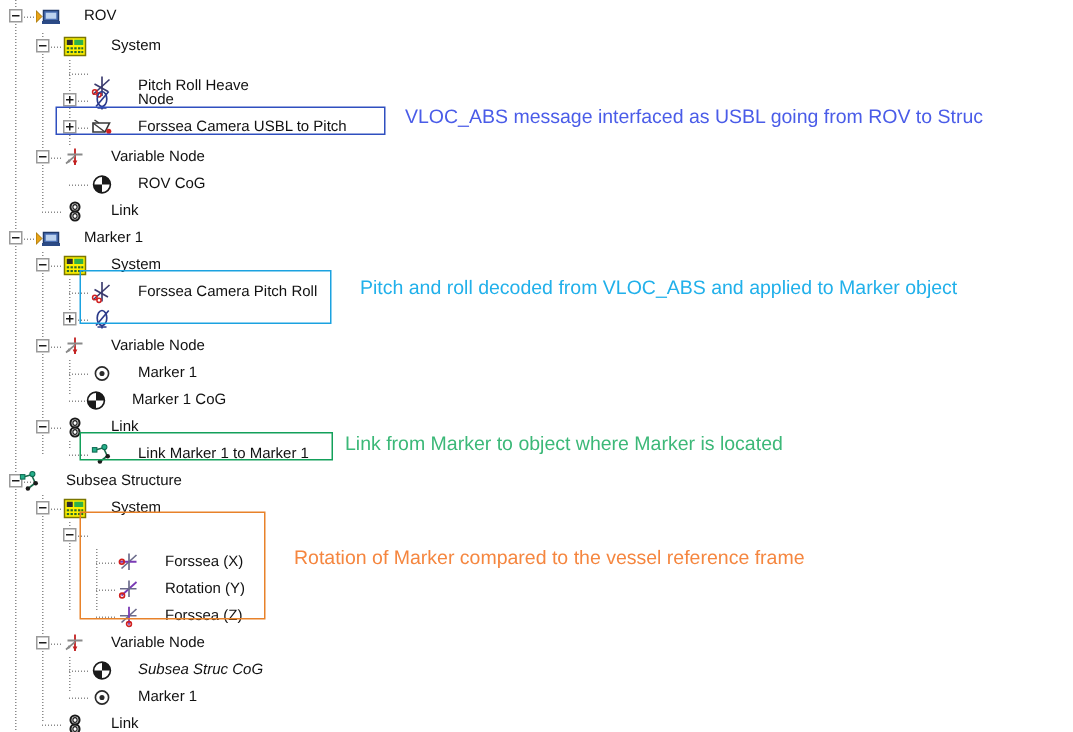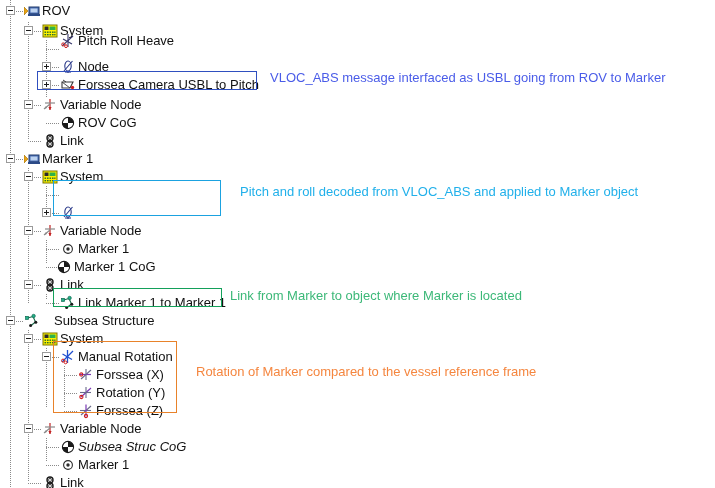--- a/index.html
+++ b/index.html
@@ -16,23 +16,23 @@
 
   .row{
     position:absolute;
     height:18px;
     display:flex;
     align-items:center;
     white-space:nowrap;
   }
   .label{
     line-height:18px;
-    font-size:13px;
+    font-size:10px;
     color:#111111;
-    padding-left:2px;
+    padding-left:16px;
   }
 
   
   .vline{position:absolute;width:1px;
     background-image:linear-gradient(to bottom,#8a8a8a 1px,transparent 1px);
     background-size:1px 2px;}
   .hline{position:absolute;height:1px;
     background-image:linear-gradient(to right,#8a8a8a 1px,transparent 1px);
     background-size:2px 1px;}
 
@@ -98,21 +98,21 @@
             <rect x="5" y="11" width="1.6" height="1.4"></rect>
             <rect x="7.5" y="11" width="1.6" height="1.4"></rect>
             <rect x="10" y="11" width="1.6" height="1.4"></rect>
             <rect x="12.2" y="11" width="1.3" height="1.4"></rect>
           </g>
         </svg>
       </span>
       <span class="label">System</span>
     </div>
     <div class="hline" style="left: 46px; top: 49px; width: 14px;"></div>
-    <div class="row" style="left: 60px; top: 32px;">
+    <div class="row" style="left: 60px; top: 49px;">
       <span class="ico">
         <svg width="16" height="16" viewBox="0 0 16 16">
           <line x1="2" y1="13" x2="13" y2="3" stroke="#3a3a6e" stroke-width="1.1"></line>
           <line x1="3" y1="6" x2="12" y2="11" stroke="#3a3a6e" stroke-width="1.1"></line>
           <line x1="8" y1="1" x2="8" y2="14" stroke="#3a3a6e" stroke-width="1.1"></line>
           <circle cx="3.2" cy="11.4" r="1.5" fill="none" stroke="#d02020" stroke-width="1"></circle>
           <circle cx="6" cy="13.2" r="1.4" fill="none" stroke="#d02020" stroke-width="1"></circle>
         </svg>
       </span>
       <span class="label">Pitch Roll Heave</span>
@@ -211,20 +211,32 @@
             <rect x="5" y="11" width="1.6" height="1.4"></rect>
             <rect x="7.5" y="11" width="1.6" height="1.4"></rect>
             <rect x="10" y="11" width="1.6" height="1.4"></rect>
             <rect x="12.2" y="11" width="1.3" height="1.4"></rect>
           </g>
         </svg>
       </span>
       <span class="label">System</span>
     </div>
     <div class="hline" style="left: 46px; top: 195px; width: 14px;"></div>
+    <div class="row" style="left: 60px; top: 186px;">
+      <span class="ico">
+        <svg width="16" height="16" viewBox="0 0 16 16">
+          <line x1="2" y1="13" x2="13" y2="3" stroke="#3a3a6e" stroke-width="1.1"></line>
+          <line x1="3" y1="6" x2="12" y2="11" stroke="#3a3a6e" stroke-width="1.1"></line>
+          <line x1="8" y1="1" x2="8" y2="14" stroke="#3a3a6e" stroke-width="1.1"></line>
+          <circle cx="3.2" cy="11.4" r="1.5" fill="none" stroke="#d02020" stroke-width="1"></circle>
+          <circle cx="6" cy="13.2" r="1.4" fill="none" stroke="#d02020" stroke-width="1"></circle>
+        </svg>
+      </span>
+      <span class="label">Forssea Camera Pitch Roll</span>
+    </div>
     <div class="hline" style="left: 46px; top: 213px; width: 14px;"></div>
     <div class="exp plus" style="left: 42px; top: 208px;"></div>
     <div class="row" style="left: 60px; top: 204px;">
       <span class="ico">
         <svg width="16" height="16" viewBox="0 0 16 16">
           <ellipse cx="8" cy="7" rx="3.2" ry="5" fill="none" stroke="#2b3a8a" stroke-width="1.1"></ellipse>
           <line x1="4" y1="12" x2="12.5" y2="2" stroke="#2b3a8a" stroke-width="1.1"></line>
           <line x1="5" y1="13" x2="11" y2="13" stroke="#2b3a8a" stroke-width="1.1"></line>
           <line x1="8" y1="12" x2="8" y2="14" stroke="#2b3a8a" stroke-width="1.1"></line>
         </svg>
@@ -288,21 +300,21 @@
           <rect x="1.6" y="3.4" width="3" height="3" fill="#25b08a" stroke="#0f6b52" stroke-width=".7"></rect>
           <circle cx="9.6" cy="3" r="1.7" fill="#25b08a" stroke="#0f6b52" stroke-width=".7"></circle>
           <circle cx="11.8" cy="9.2" r="1.5" fill="#1a1a1a"></circle>
           <circle cx="6.6" cy="12.6" r="1.5" fill="#1a1a1a"></circle>
         </svg>
       </span>
       <span class="label">Link Marker 1 to Marker 1</span>
     </div>
     <div class="hline" style="left: 10px; top: 321px; width: 14px;"></div>
     <div class="exp" style="left: 6px; top: 316px;"></div>
-    <div class="row" style="left: 24px; top: 312px; gap: 12px;">
+    <div class="row" style="left: 12px; top: 312px;">
       <span class="ico">
         <svg width="16" height="16" viewBox="0 0 16 16">
           <line x1="3.5" y1="5" x2="9" y2="3.5" stroke="#1a6b4a" stroke-width="1.1"></line>
           <line x1="9" y1="3.5" x2="11.5" y2="9" stroke="#1a6b4a" stroke-width="1.1"></line>
           <line x1="11.5" y1="9" x2="7" y2="12.5" stroke="#1a6b4a" stroke-width="1.1"></line>
           <rect x="1.6" y="3.4" width="3" height="3" fill="#25b08a" stroke="#0f6b52" stroke-width=".7"></rect>
           <circle cx="9.6" cy="3" r="1.7" fill="#25b08a" stroke="#0f6b52" stroke-width=".7"></circle>
           <circle cx="11.8" cy="9.2" r="1.5" fill="#1a1a1a"></circle>
           <circle cx="6.6" cy="12.6" r="1.5" fill="#1a1a1a"></circle>
         </svg>
@@ -328,32 +340,20 @@
             <rect x="7.5" y="11" width="1.6" height="1.4"></rect>
             <rect x="10" y="11" width="1.6" height="1.4"></rect>
             <rect x="12.2" y="11" width="1.3" height="1.4"></rect>
           </g>
         </svg>
       </span>
       <span class="label">System</span>
     </div>
     <div class="hline" style="left: 46px; top: 357px; width: 14px;"></div>
     <div class="exp" style="left: 42px; top: 352px;"></div>
-    <div class="row" style="left: 60px; top: 348px;">
-      <span class="ico">
-        <svg width="16" height="16" viewBox="0 0 16 16">
-          <line x1="2" y1="13" x2="13" y2="2" stroke="#1f4fd0" stroke-width="1.3"></line>
-          <line x1="2.5" y1="5" x2="12" y2="10.5" stroke="#1f4fd0" stroke-width="1.3"></line>
-          <line x1="7.5" y1="1" x2="7.5" y2="14" stroke="#1f4fd0" stroke-width="1.3"></line>
-          <circle cx="3" cy="11.6" r="1.5" fill="none" stroke="#d02020" stroke-width="1"></circle>
-          <circle cx="5.6" cy="13.4" r="1.4" fill="none" stroke="#d02020" stroke-width="1"></circle>
-        </svg>
-      </span>
-      <span class="label">Manual Rotation</span>
-    </div>
     <div class="hline" style="left: 64px; top: 375px; width: 14px;"></div>
     <div class="row" style="left: 78px; top: 366px;">
       <span class="ico">
         <svg width="16" height="16" viewBox="0 0 16 16">
           <line x1="3" y1="12" x2="13" y2="3" stroke="#6a6a8a" stroke-width="1.1"></line>
           <line x1="2" y1="7.5" x2="13" y2="7.5" stroke="#7a3ab5" stroke-width="1.2"></line>
           <line x1="8" y1="2" x2="8" y2="13" stroke="#6a6a8a" stroke-width="1.1"></line>
           <circle cx="3.2" cy="7.5" r="1.6" fill="none" stroke="#d02020" stroke-width="1.1"></circle>
         </svg>
       </span>
@@ -427,17 +427,17 @@
           <rect x="6.6" y="3.4" width="2.8" height="3.2" rx="1.4" fill="none" stroke="#1a1a1a" stroke-width=".8"></rect>
           <rect x="6.6" y="9.4" width="2.8" height="3.2" rx="1.4" fill="none" stroke="#1a1a1a" stroke-width=".8"></rect>
         </svg>
       </span>
       <span class="label">Link</span>
     </div>
     <div class="hl" style="left: 37px; top: 71px; width: 220px; height: 19px; border-color: rgb(47, 79, 191);"></div>
     <div class="hl" style="left: 53px; top: 180px; width: 168px; height: 36px; border-color: rgb(27, 162, 224);"></div>
     <div class="hl" style="left: 53px; top: 288px; width: 169px; height: 19px; border-color: rgb(19, 160, 90);"></div>
     <div class="hl" style="left: 53px; top: 341px; width: 124px; height: 72px; border-color: rgb(232, 130, 42);"></div>
-    <div class="anno" style="left: 270px; top: 70px; color: rgb(74, 92, 232);">VLOC_ABS message interfaced as USBL going from ROV to Marker</div>
+    <div class="anno" style="left: 270px; top: 70px; color: rgb(74, 92, 232);">VLOC_ABS message interfaced as USBL going from ROV to Struc</div>
     <div class="anno" style="left: 240px; top: 184px; color: rgb(33, 176, 234);">Pitch and roll decoded from VLOC_ABS and applied to Marker  object</div>
     <div class="anno" style="left: 230px; top: 288px; color: rgb(60, 184, 120);">Link from Marker to object where Marker is located</div>
     <div class="anno" style="left: 196px; top: 364px; color: rgb(245, 134, 63);">Rotation of Marker compared to the vessel reference frame</div>
   </div>
 
 </body></html>

